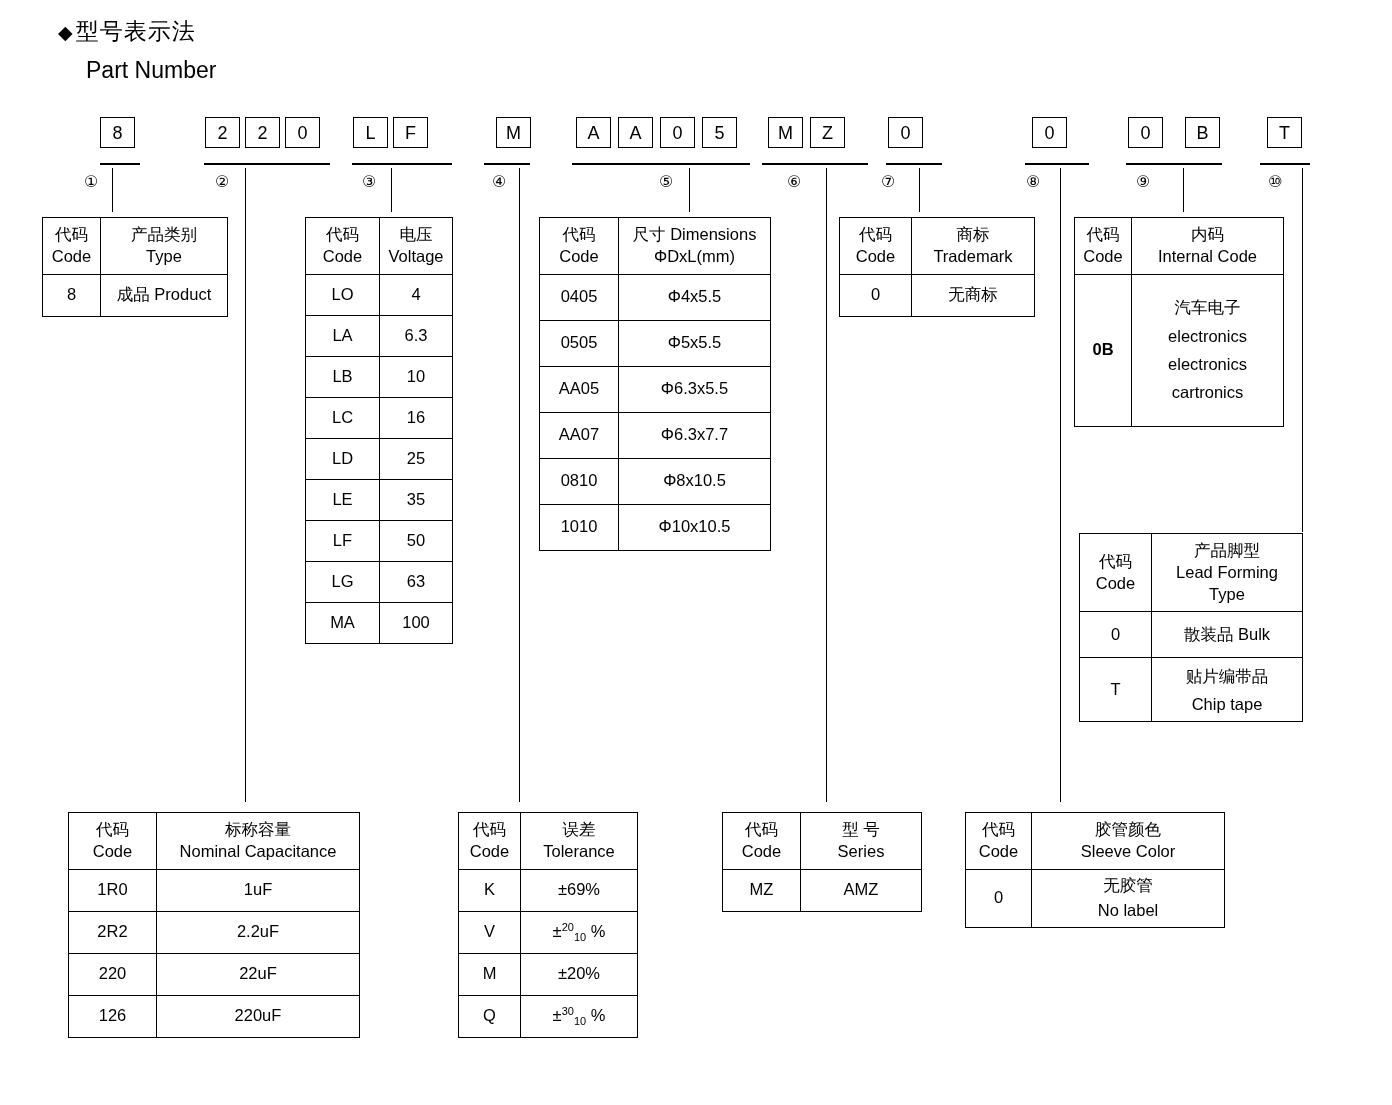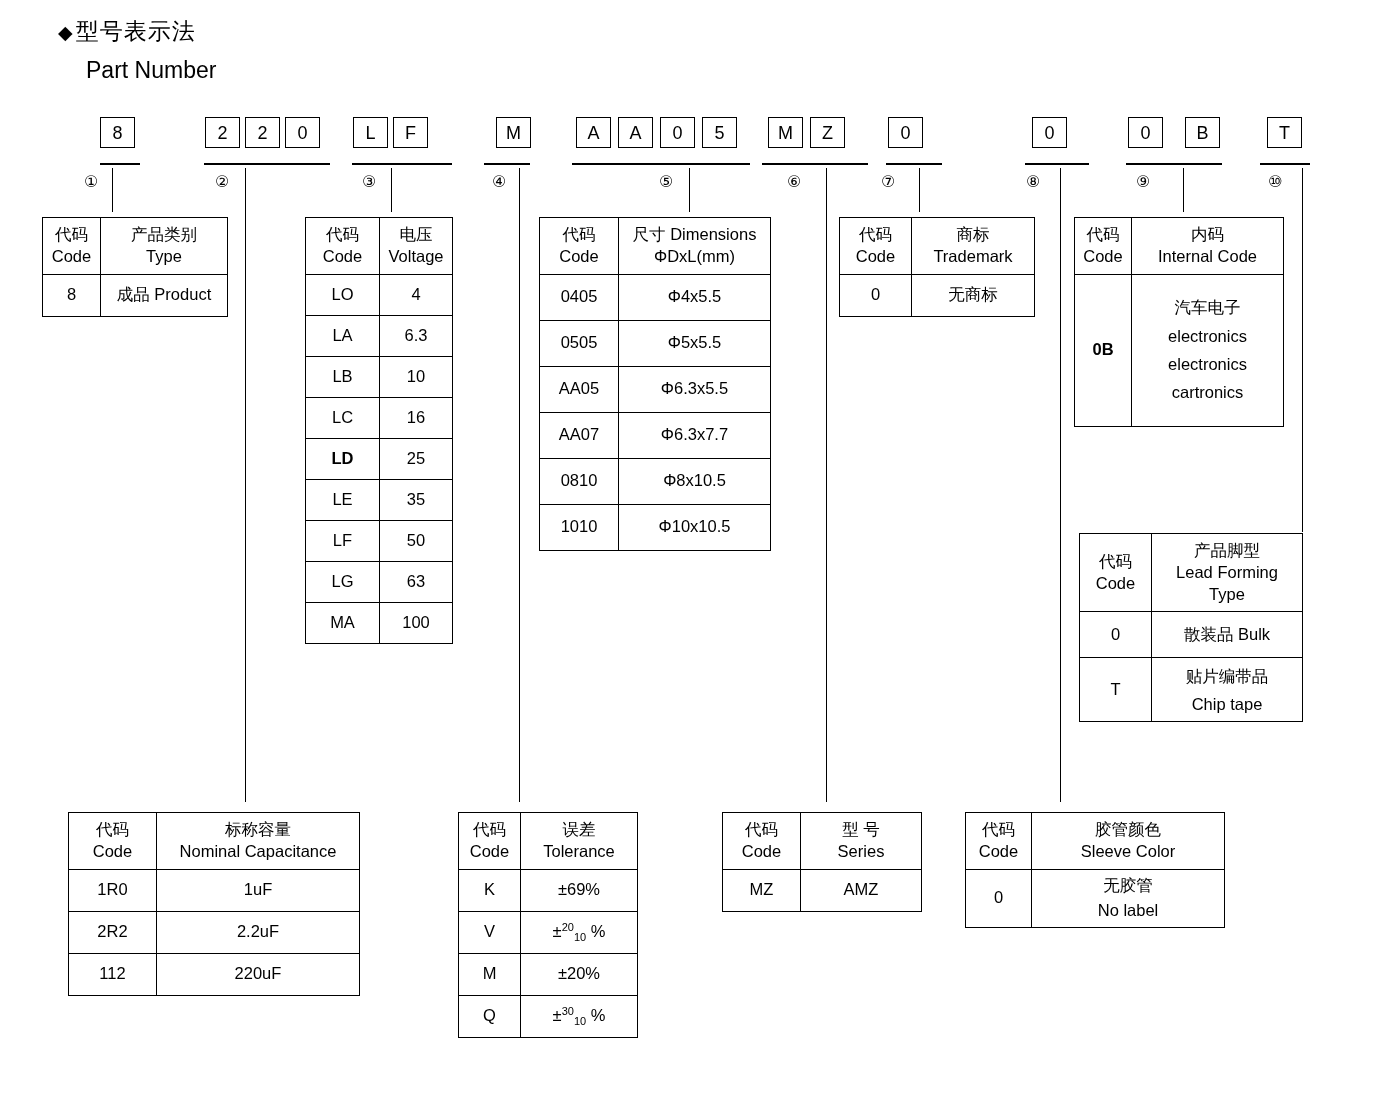--- a/index.html
+++ b/index.html
@@ -187,21 +187,21 @@
         </tr>
     <tr>
           <td style="height:41px;">LB</td>
           <td>10</td>
         </tr>
     <tr>
           <td style="height:41px;">LC</td>
           <td>16</td>
         </tr>
     <tr>
-          <td style="height:41px;font-weight:bold;">LD</td>
+          <td style="height:41px;">LD</td>
           <td>25</td>
         </tr>
     <tr>
           <td style="height:41px;">LE</td>
           <td>35</td>
         </tr>
     <tr>
           <td style="height:41px;">LF</td>
           <td>50</td>
         </tr>
@@ -339,21 +339,25 @@
     </tr>
     <tr>
           <td style="height:42px;">1R0</td>
           <td>1uF</td>
         </tr>
     <tr>
           <td style="height:42px;">2R2</td>
           <td>2.2uF</td>
         </tr>
     <tr>
-          <td style="height:42px;">112</td>
+          <td style="height:42px;">220</td>
+          <td>22uF</td>
+        </tr>
+    <tr>
+          <td style="height:42px;">126</td>
           <td>220uF</td>
         </tr>
   </tbody>
     </table>
 
   <table class="tbl tol" style="left:458px; top:812px; width:180px;">
     <tbody>
         <tr>
       <td class="hd" style="width:62px;">
         <span>代码</span>

